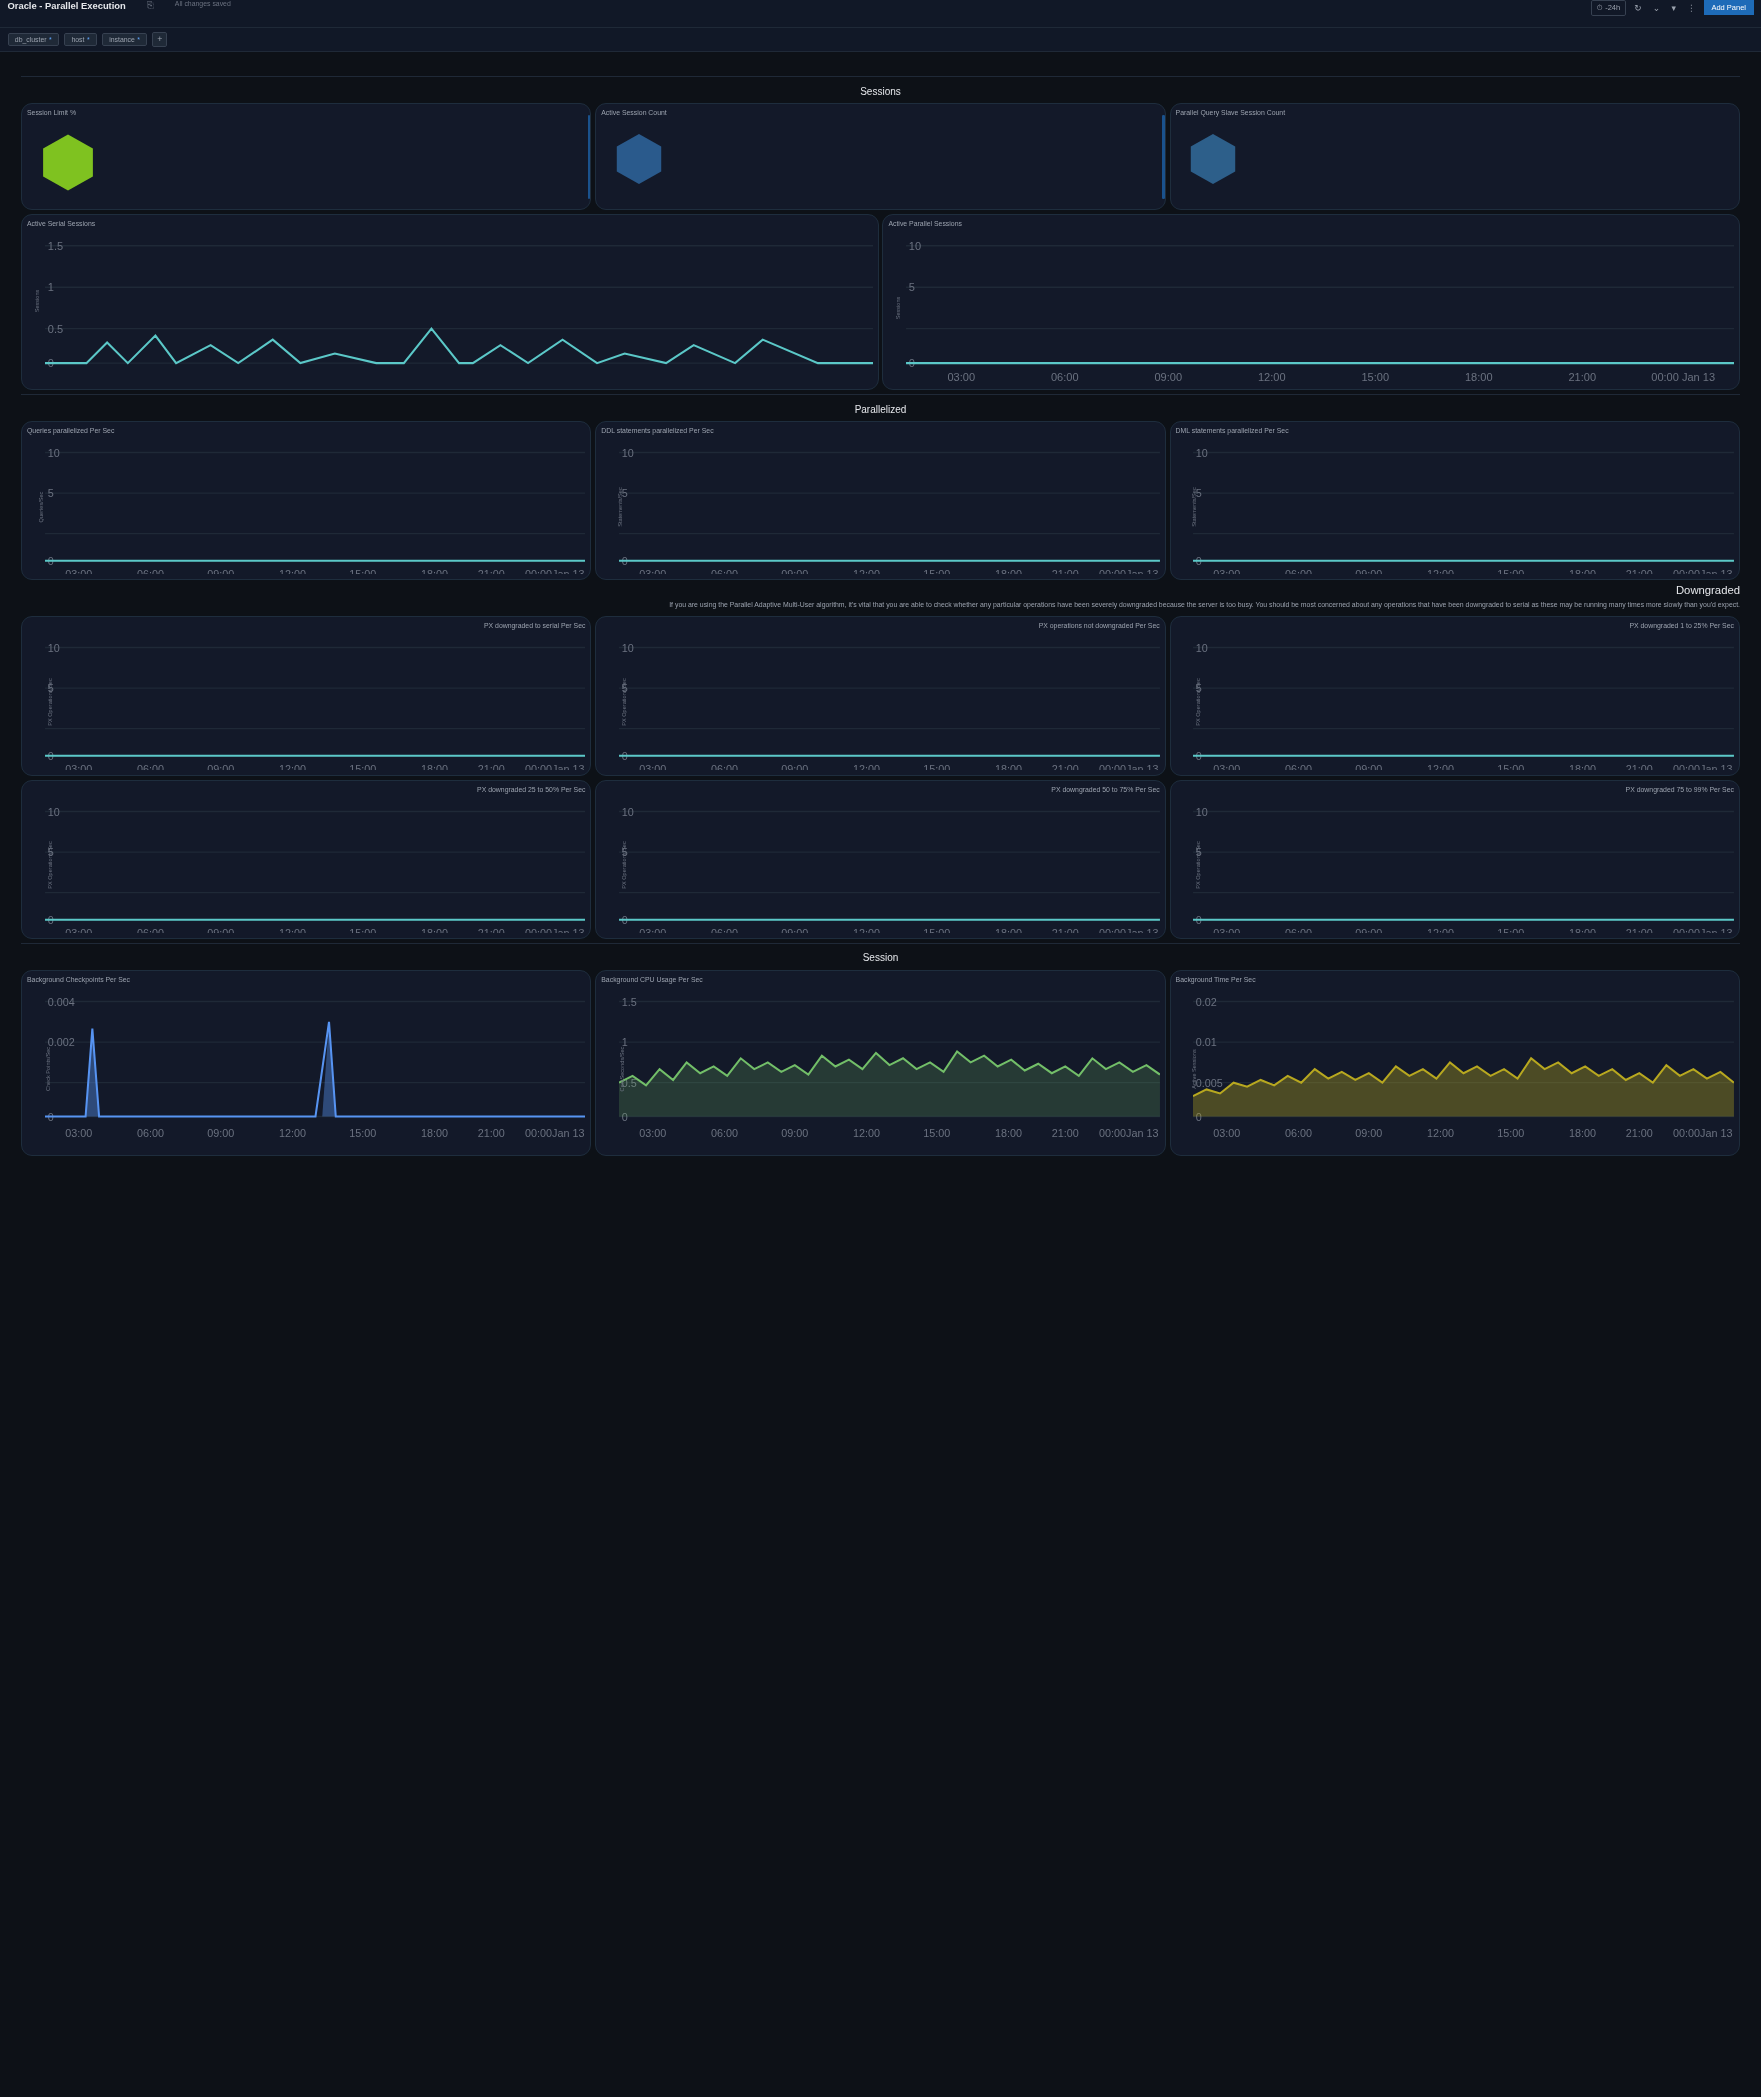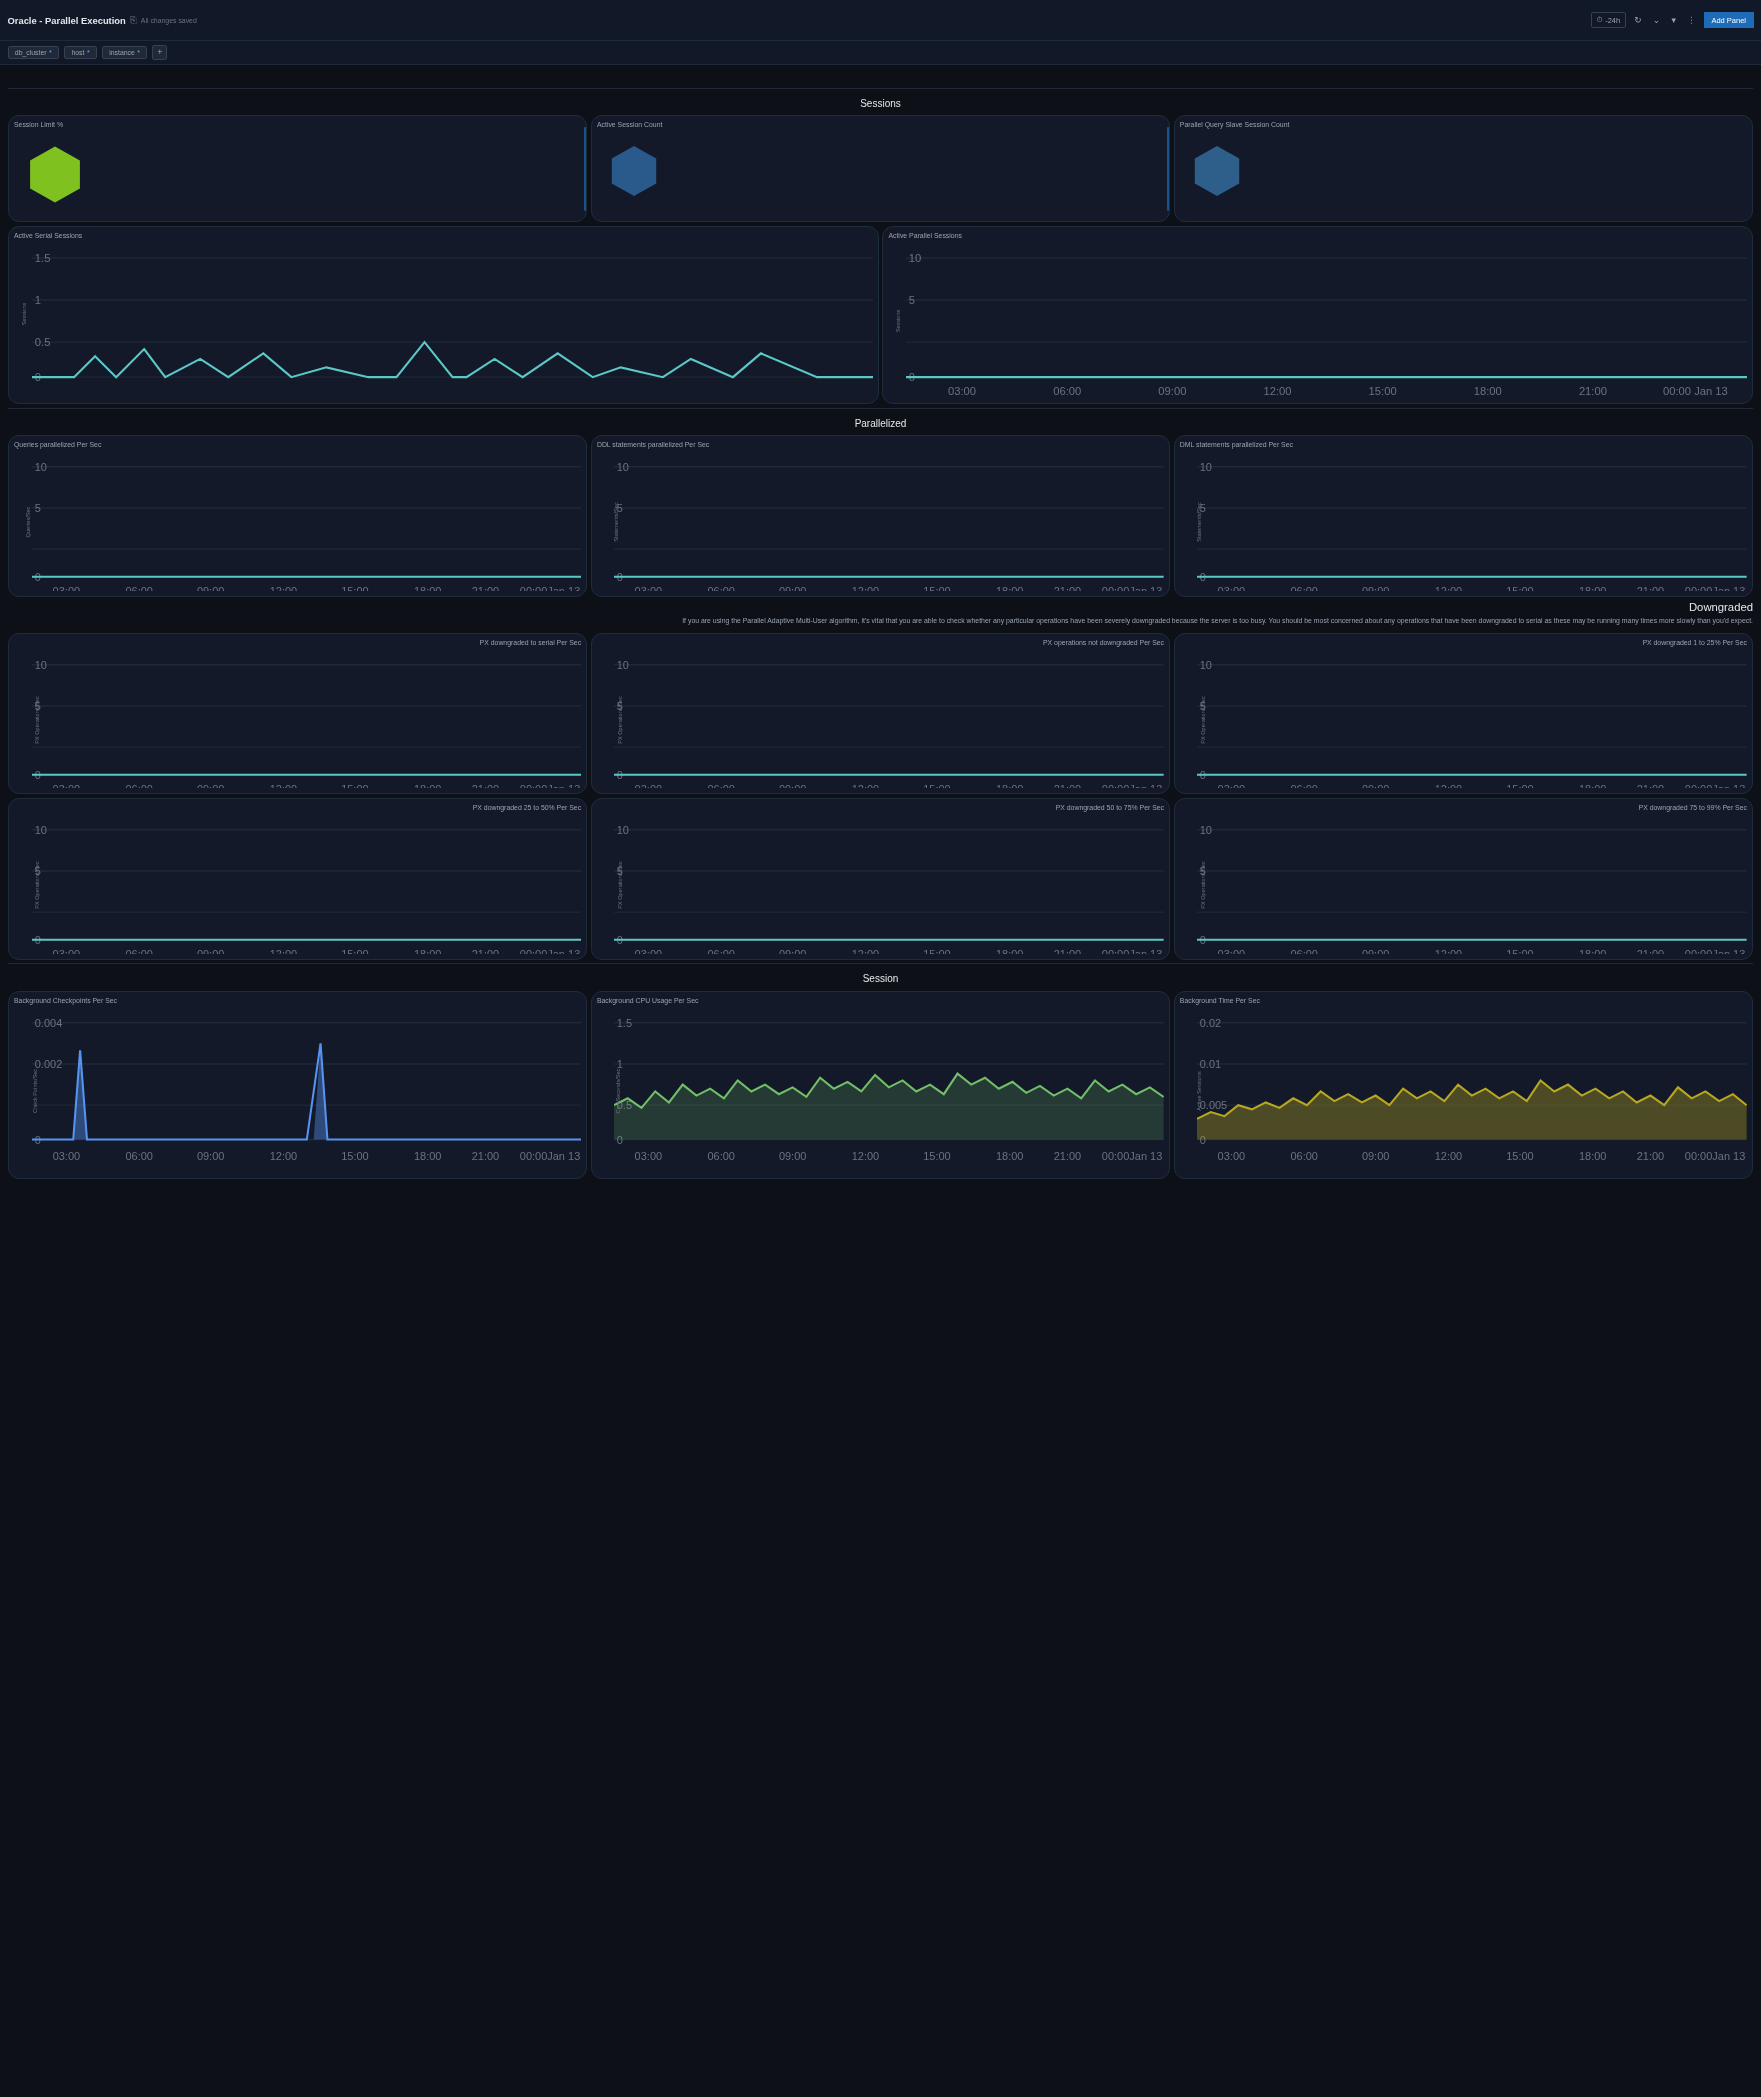--- a/index.html
+++ b/index.html
@@ -9,24 +9,24 @@
       font-family: 'Segoe UI', Arial, sans-serif;
       font-size: 6.9px;
       min-height: 100vh;
     }
 
     
     .header {
       background: #111827;
       border-bottom: 0.6px solid #1f2937;
       display: flex;
-      align-items: center;
+      align-items: flex-start;
       padding: 0 7.5px;
-      height: 41px;
-      gap: 4px;
+      height: 28px;
+      gap: 21px;
     }
     .header-title {
       font-size: 9.4px;
       font-weight: 600;
       color: #e5e7eb;
       white-space: nowrap;
     }
     .header-icon {
       color: #6b7280;
       font-size: 8.8px;
@@ -101,22 +101,21 @@
       display: flex;
       align-items: center;
       justify-content: center;
       color: #9ca3af;
       cursor: pointer;
       font-size: 8.8px;
     }
 
     
     .content {
-      padding: 8px;
-      margin-top: 12px;
+      padding: 21px;
     }
 
     
     .section-header {
       text-align: center;
       font-size: 10px;
       font-weight: 500;
       color: #e5e7eb;
       padding: 8.8px 0 6.3px;
       border-top: 0.6px solid #1f2937;

